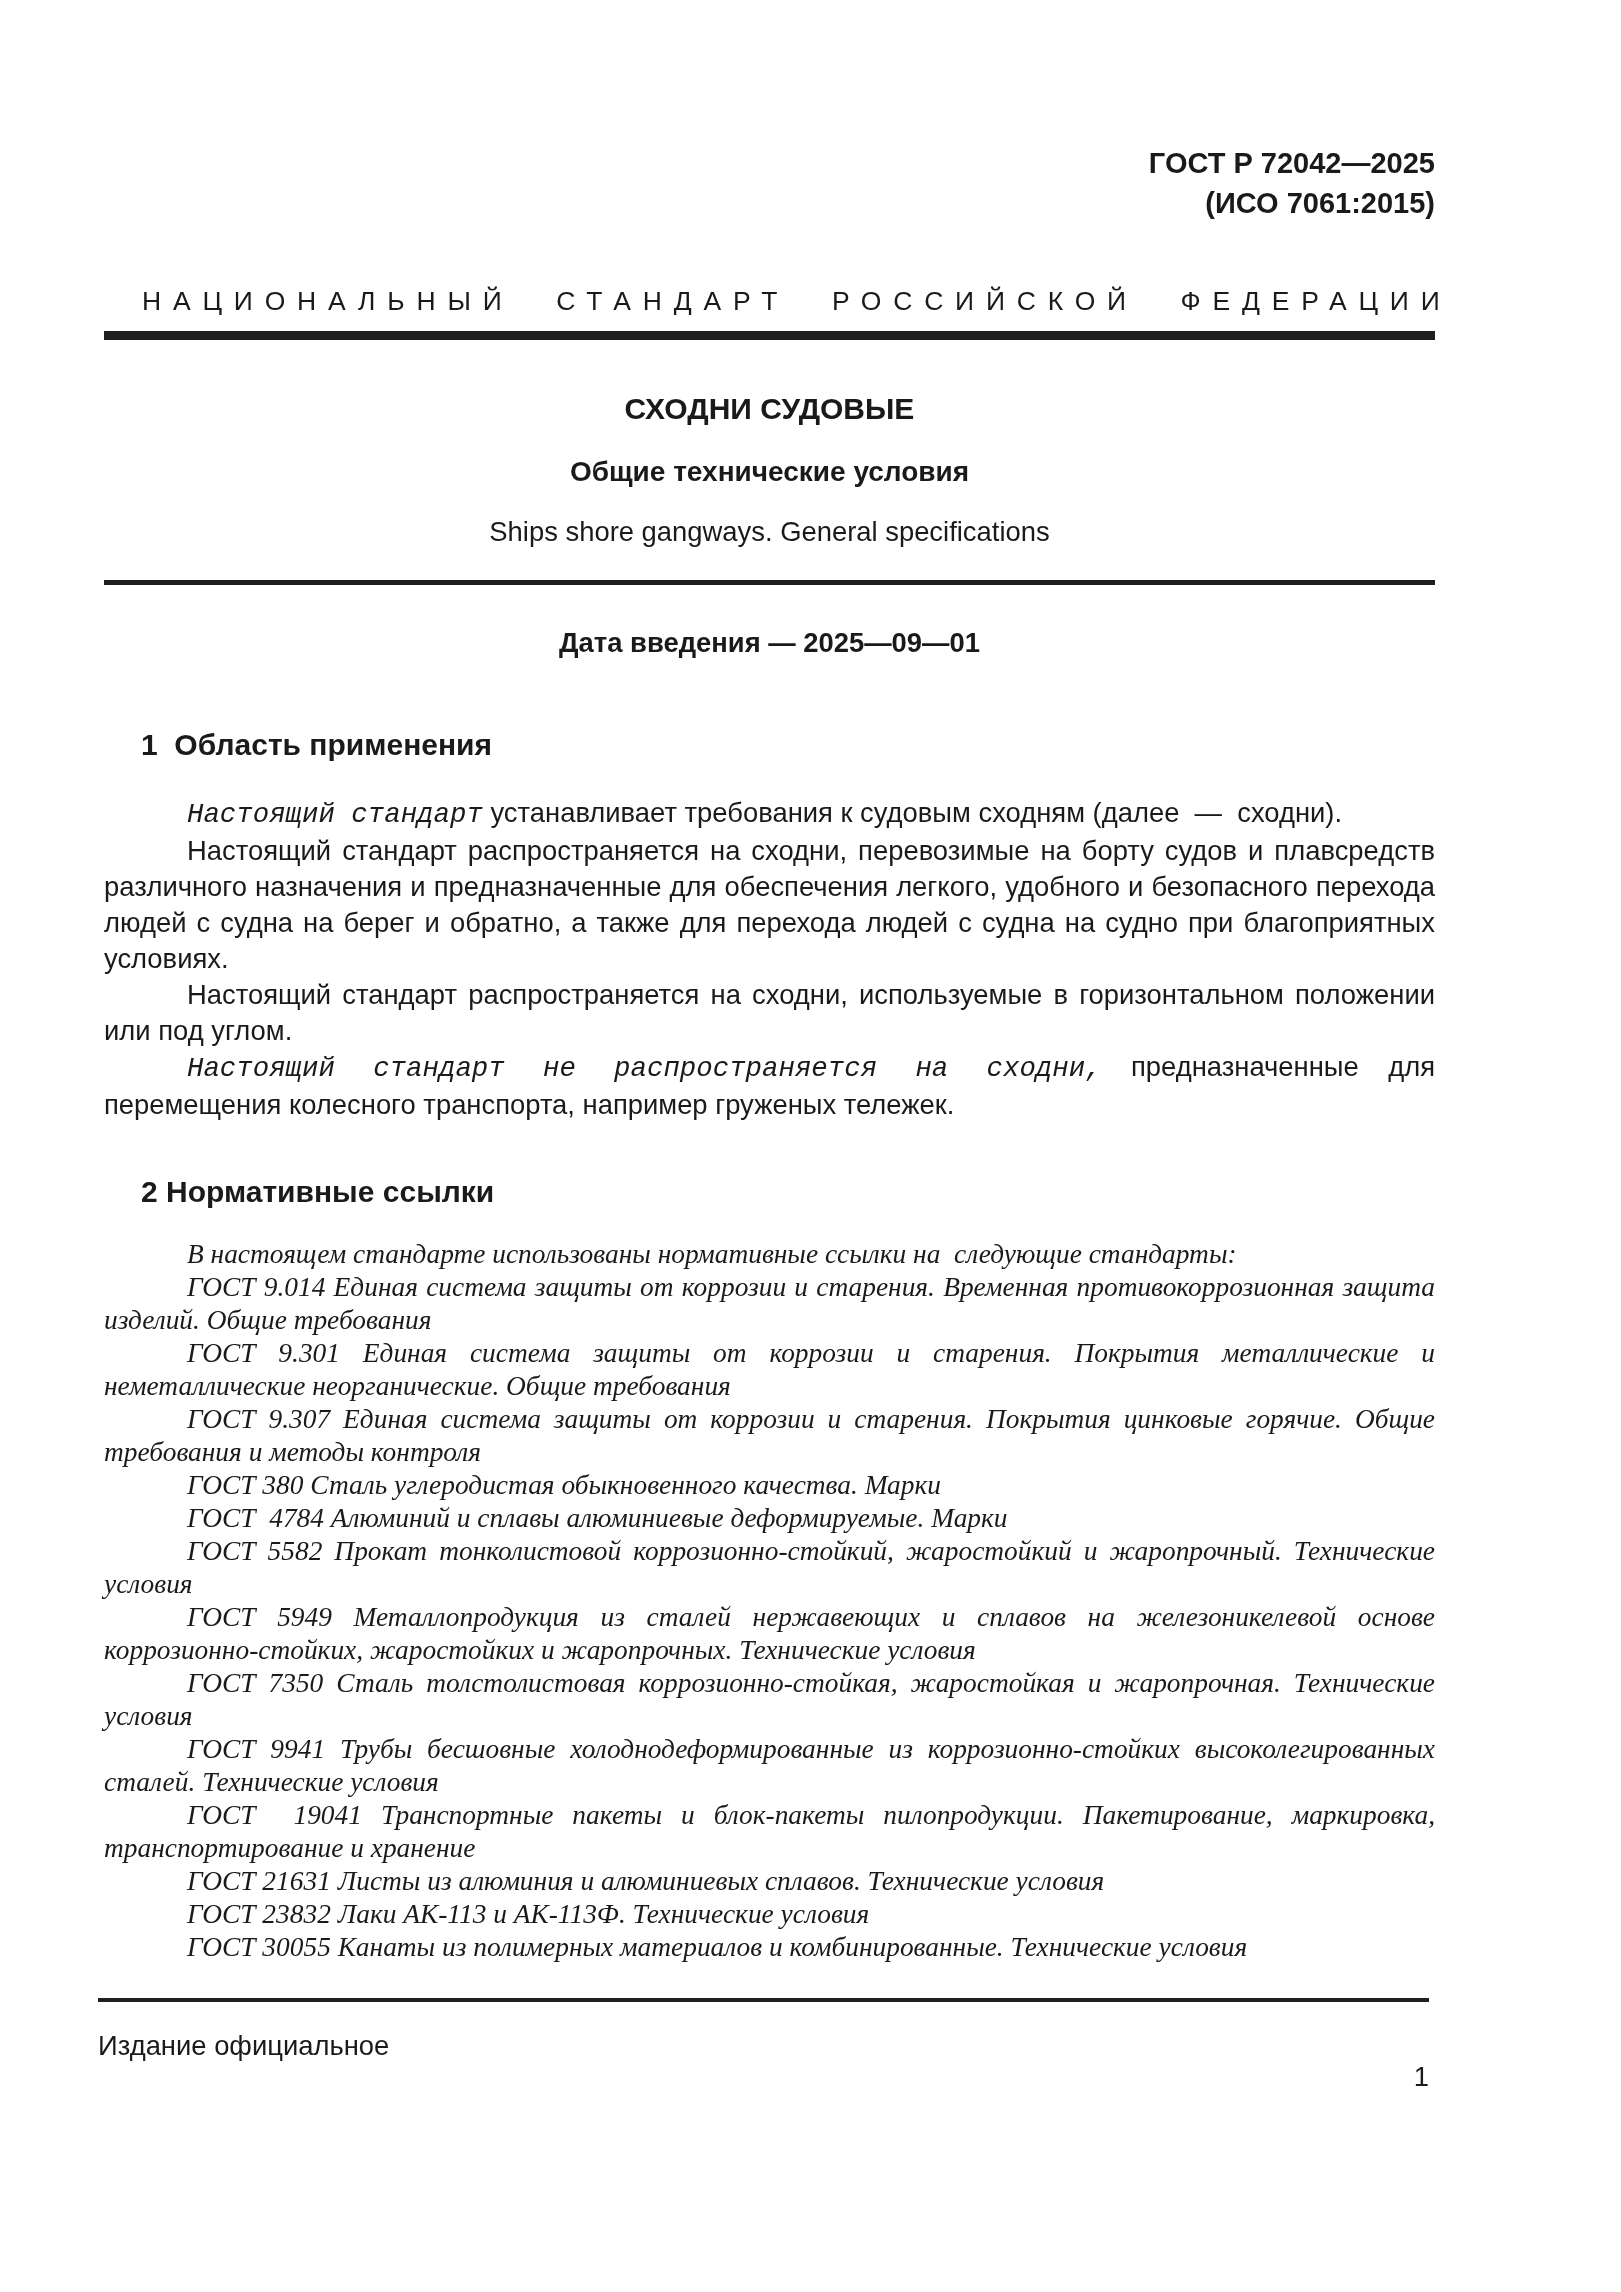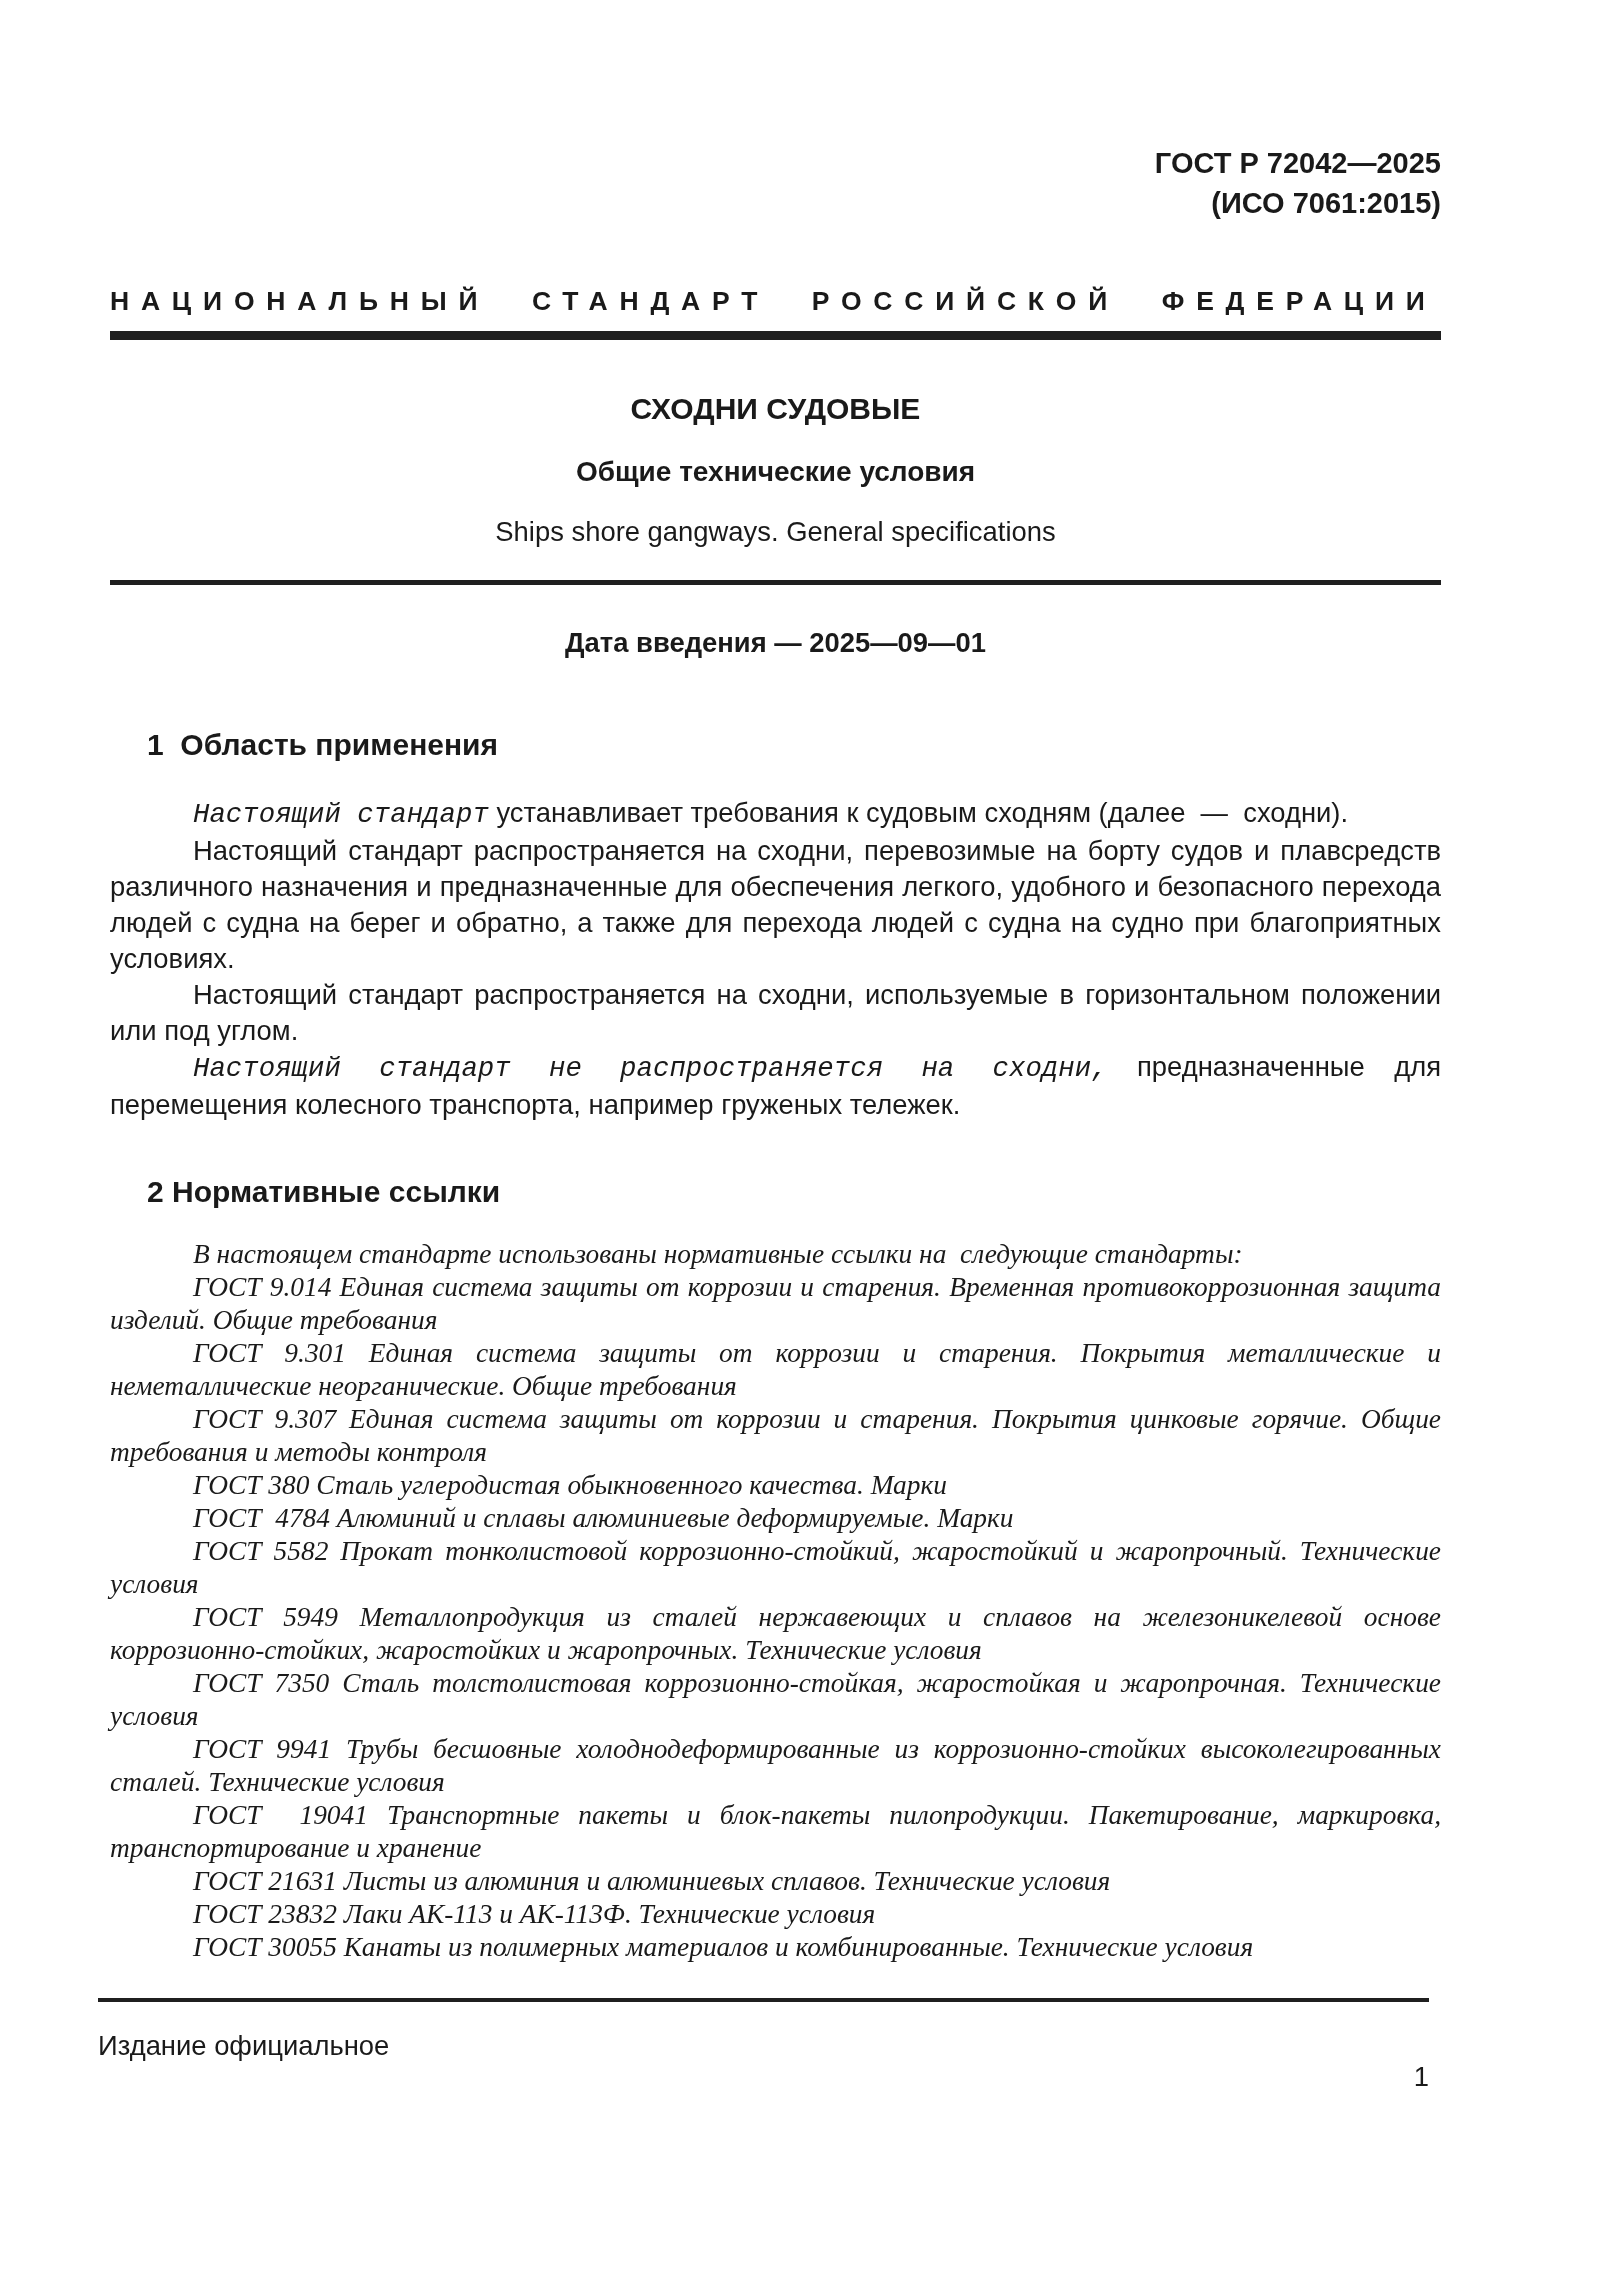--- a/index.html
+++ b/index.html
@@ -11,38 +11,39 @@
     position: relative;
     width: 1621px;
     height: 2293px;
     background: #ffffff;
     font-family: "Liberation Sans", sans-serif;
     color: #1a1a1a;
     overflow: hidden;
   }
   .content {
     position: absolute;
-    left: 110px;
+    left: 104px;
     top: 0;
     width: 1331px;
   }
   .doc-number-block {
     margin-top: 143px;
     text-align: right;
     font-weight: bold;
     font-size: 29px;
     line-height: 40px;
   }
   .banner {
     margin-top: 63px;
-    font-weight: bold;
+    font-weight: normal;
     font-size: 26.5px;
     letter-spacing: 11.8px;
     word-spacing: 23.5px;
     white-space: nowrap;
+    margin-left: 38px;
   }
   .rule-thick {
     height: 9.8px;
     background: #1f1f1f;
     margin-top: 13.7px;
   }
   .title-main {
     margin-top: 51px;
     text-align: center;
     font-weight: bold;

